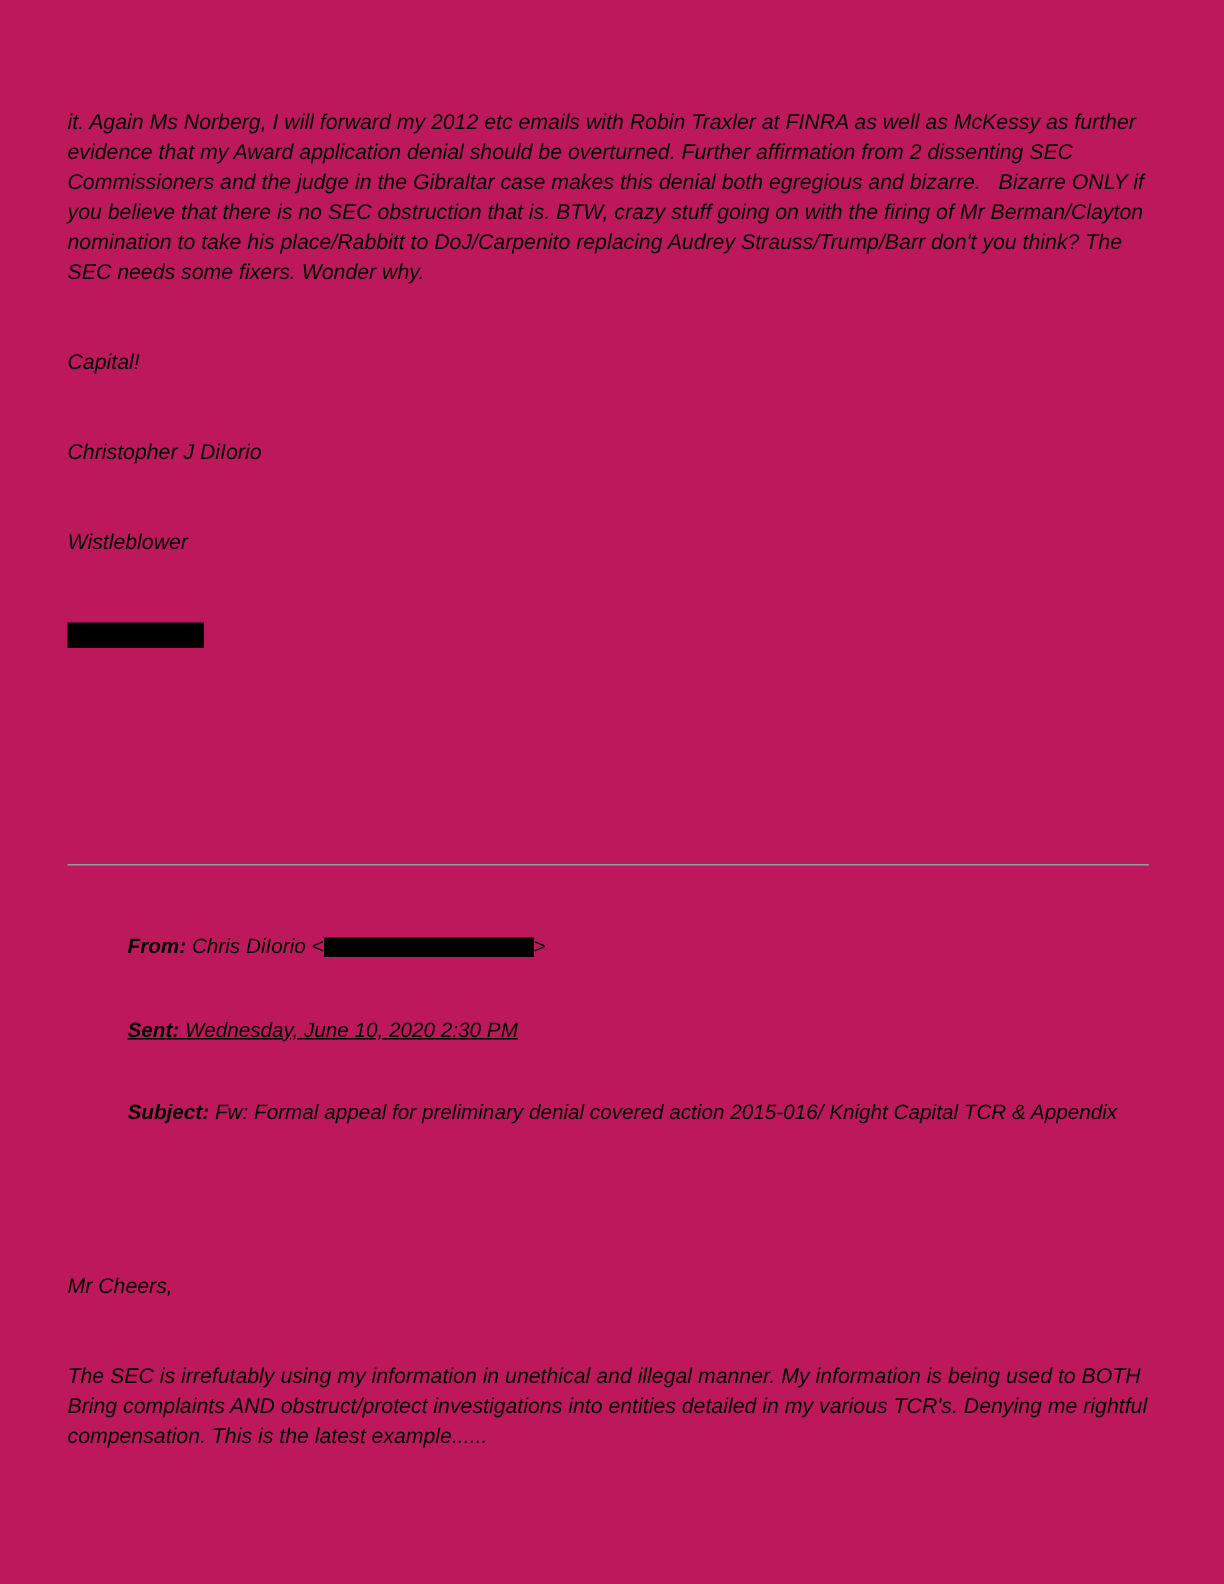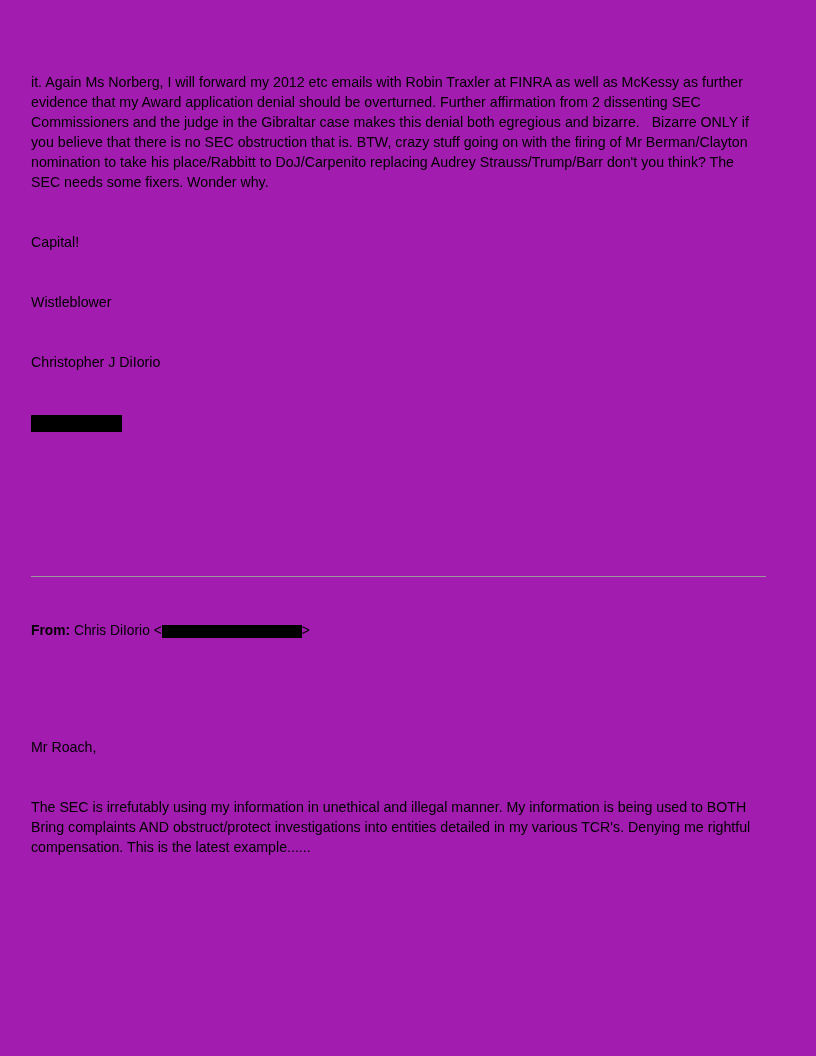--- a/index.html
+++ b/index.html
@@ -11,23 +11,24 @@
     width: 816px;
     height: 1056px;
     font-family: "Liberation Sans", "DejaVu Sans", sans-serif;
     color: #000000;
   }
   .page {
     position: relative;
     width: 816px;
     height: 1056px;
     box-sizing: border-box;
-    padding: 32px 50px 0 31px;
+    padding: 32px 50px 0 45px;
     overflow: hidden;
-    background: #a21caf;
+    background: #be185d;
+    font-style: italic;
   }
   .txt {
     font-size: 14.2px;
     line-height: 20px;
     white-space: pre-wrap;
   }
   .txt p { margin: 0; }
   .closing { margin-top: 38px; }
   .b { font-weight: bold; }
   .redact {
@@ -45,20 +46,21 @@
     border-top: 1px solid #999999;
     height: 0;
     margin: 0;
   }
   .div1 { margin-top: 104px; }
   .hdr {
     margin-top: 8px;
     font-size: 13.8px;
     line-height: 18.5px;
     white-space: pre-wrap;
+    margin-left: 40px;
   }
   .hline { margin: 0; }
   .u-line { text-decoration: underline; }
   .addr-bar {
     width: 140px;
     height: 13px;
     vertical-align: text-bottom;
   }
   .to-bar {
     width: 384px;
@@ -69,30 +71,32 @@
   .body-block { margin-top: 19px; }
 </style>
 </head>
 <body>
 
 <div class="page">
 
   <div class="txt">
     <p>it. Again Ms Norberg, I will forward my 2012 etc emails with Robin Traxler at FINRA as well as McKessy as further evidence that my Award application denial should be overturned. Further affirmation from 2 dissenting SEC Commissioners and the judge in the Gibraltar case makes this denial both egregious and bizarre.   Bizarre ONLY if you believe that there is no SEC obstruction that is. BTW, crazy stuff going on with the firing of Mr Berman/Clayton nomination to take his place/Rabbitt to DoJ/Carpenito replacing Audrey Strauss/Trump/Barr don't you think? The SEC needs some fixers. Wonder why.</p>
     <p class="closing">Capital!</p>
+    <p>Christopher J DiIorio</p>
     <p>Wistleblower</p>
-    <p>Christopher J DiIorio</p>
     <div class="redact sig-bar"></div>
   </div>
 
   <hr class="divider div1">
 
   <div class="hdr">
     <p class="hline"><span class="b">From:</span><span> Chris DiIorio &lt;</span><span class="redact addr-bar"></span><span>&gt;</span></p>
+    <p class="hline u-line"><span class="b">Sent:</span><span> Wednesday, June 10, 2020 2:30 PM</span></p>
+    <p class="hline"><span class="b">Subject:</span><span> Fw: Formal appeal for preliminary denial covered action 2015-016/ Knight Capital TCR &amp; Appendix</span></p>
   </div>
 
   <div class="txt body-block">
-    <p>Mr Roach,</p>
+    <p>Mr Cheers,</p>
     <p>The SEC is irrefutably using my information in unethical and illegal manner. My information is being used to BOTH Bring complaints AND obstruct/protect investigations into entities detailed in my various TCR's. Denying me rightful compensation. This is the latest example......</p>
     
   </div>
 
 </div>
 
 </body></html>

